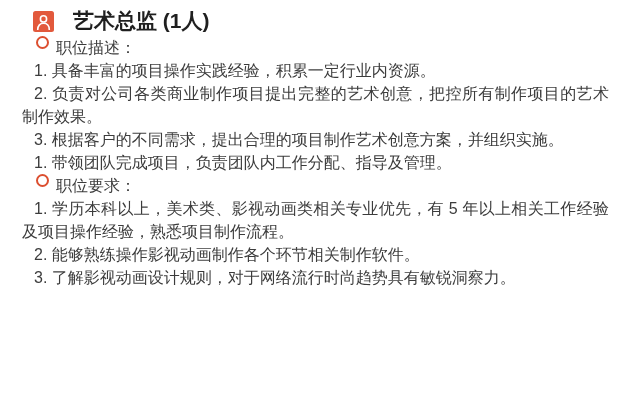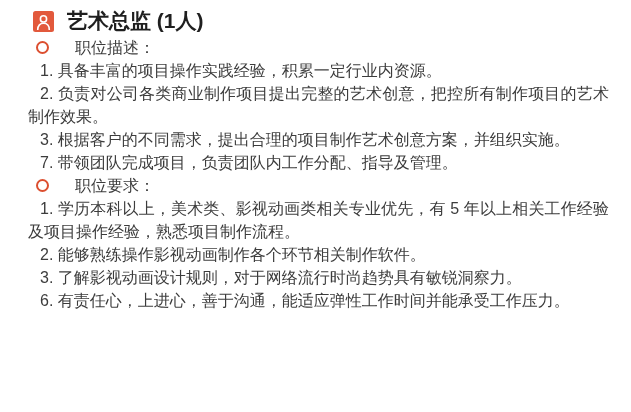--- a/index.html
+++ b/index.html
@@ -14,21 +14,21 @@
     font-family: "Liberation Sans", "DejaVu Sans", sans-serif;
     color: #3c3c3c;
   }
   .page {
     padding-top: 8px;
   }
   .title-row {
     margin-left: 33px;
     display: flex;
     align-items: center;
-    gap: 13px;
+    gap: 19px;
     height: 26px;
     margin-bottom: 2px;
   }
   .avatar-badge {
     width: 21px;
     height: 21px;
     flex: none;
     display: block;
   }
   .page-title {
@@ -36,35 +36,35 @@
     font-size: 21px;
     line-height: 24px;
     font-weight: 700;
     color: #1f1f1f;
     white-space: nowrap;
   }
   .section-head {
     margin-left: 36px;
     height: 23px;
     display: flex;
-    align-items: center;
-    gap: 26px;
+    align-items: flex-start;
+    gap: 7px;
     font-size: 16px;
     line-height: 23px;
   }
   .ring-bullet {
     width: 13px;
     height: 13px;
     box-sizing: border-box;
     border: 2px solid #dc4f30;
     border-radius: 50%;
     flex: none;
   }
   .para {
-    margin: 0 22px 0 28px;
+    margin: 0 22px 0 22px;
     font-size: 16px;
     line-height: 23px;
     text-indent: 12px;
     text-align: justify;
   }
 </style>
 </head>
 <body>
 
 <div class="page">
@@ -81,27 +81,26 @@
   </div>
 
   <div class="section">
     <div class="section-head">
       <span class="ring-bullet"></span>
       <span class="section-title">职位描述：</span>
     </div>
     <p class="para">1. 具备丰富的项目操作实践经验，积累一定行业内资源。</p>
     <p class="para">2. 负责对公司各类商业制作项目提出完整的艺术创意，把控所有制作项目的艺术制作效果。</p>
     <p class="para">3. 根据客户的不同需求，提出合理的项目制作艺术创意方案，并组织实施。</p>
-    <p class="para">7. 带领团队完成项目，负责团队内工作分配、指导及管理。</p>
+    <p class="para">1. 带领团队完成项目，负责团队内工作分配、指导及管理。</p>
   </div>
 
   <div class="section">
     <div class="section-head">
       <span class="ring-bullet"></span>
       <span class="section-title">职位要求：</span>
     </div>
     <p class="para">1. 学历本科以上，美术类、影视动画类相关专业优先，有 5 年以上相关工作经验及项目操作经验，熟悉项目制作流程。</p>
     <p class="para">2. 能够熟练操作影视动画制作各个环节相关制作软件。</p>
     <p class="para">3. 了解影视动画设计规则，对于网络流行时尚趋势具有敏锐洞察力。</p>
-    <p class="para">6. 有责任心，上进心，善于沟通，能适应弹性工作时间并能承受工作压力。</p>
   </div>
 
 </div>
 
 </body></html>

